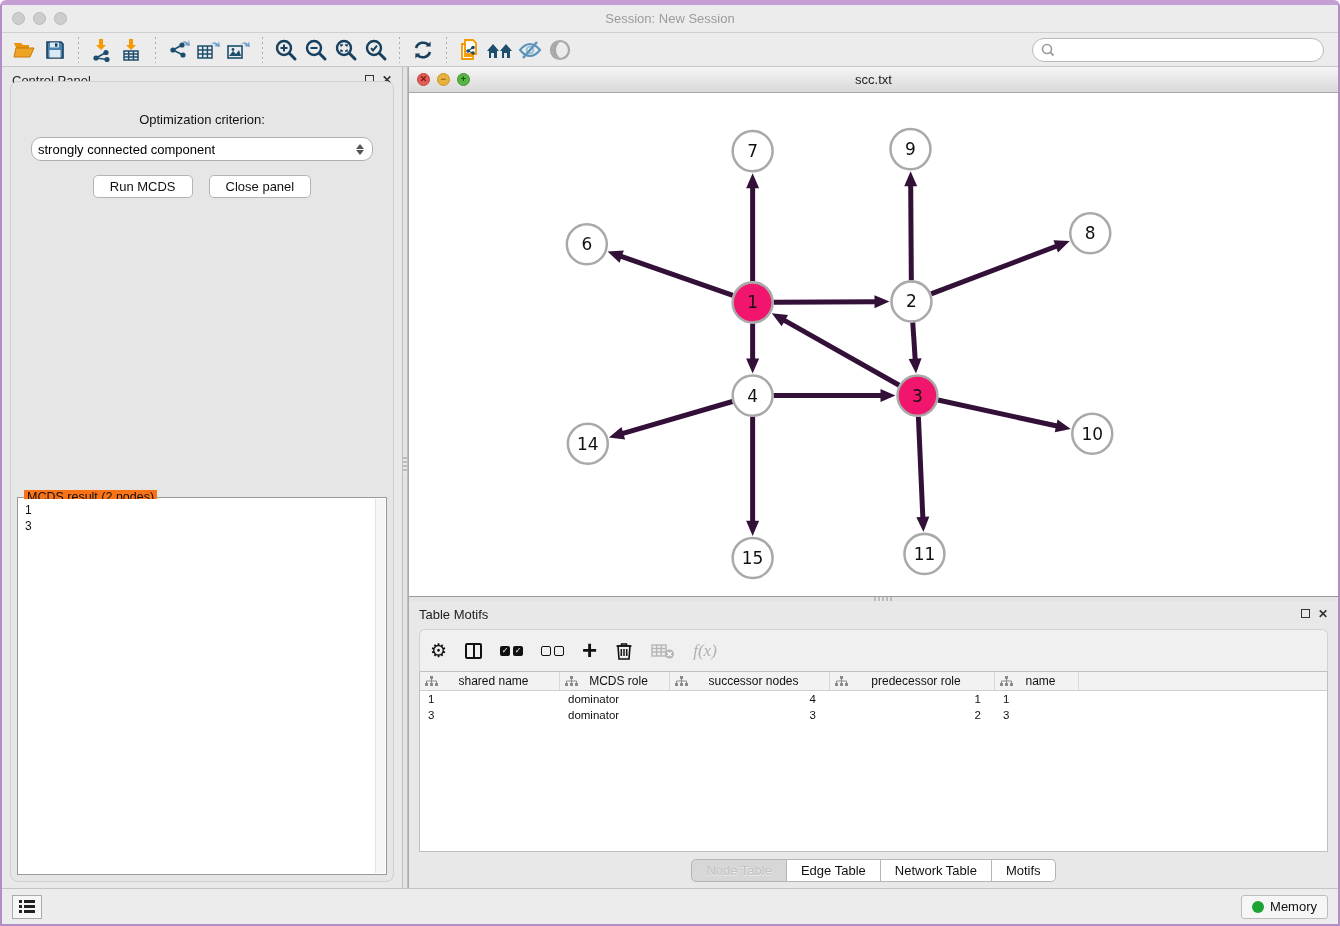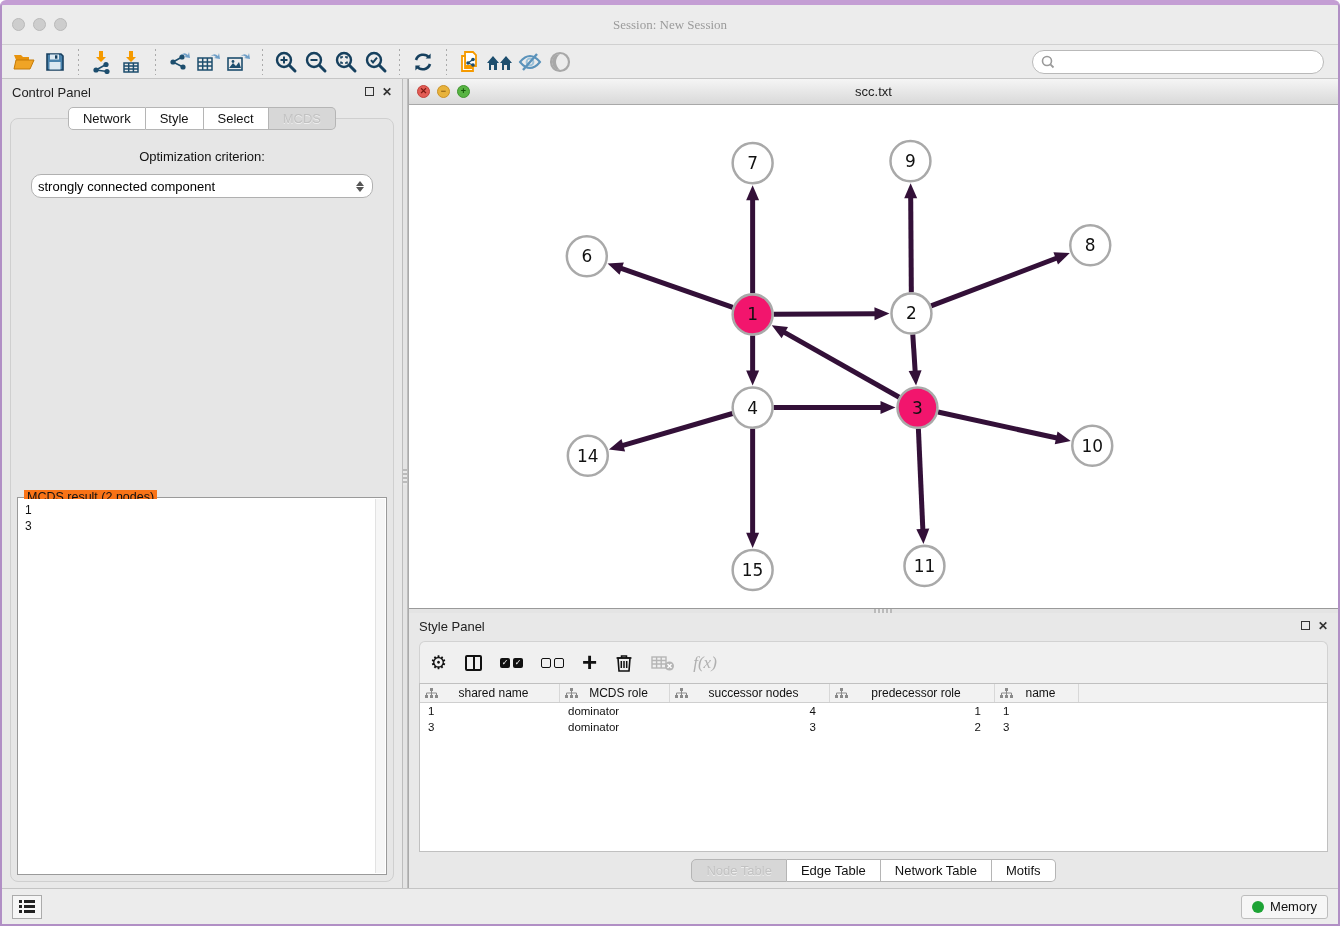--- a/index.html
+++ b/index.html
@@ -2,22 +2,22 @@
 <html><head>
 <meta charset="utf-8">
 <style>
   * { margin:0; padding:0; box-sizing:border-box; }
   html,body { width:1340px; height:926px; font-family:"Liberation Sans",sans-serif; background:#fff; }
   #app { width:1340px; height:926px; border-left:2px solid #b18fc5; border-right:2px solid #b18fc5;
          border-bottom:2px solid #b18fc5; border-top:5px solid #c49ed4; border-radius:6px 6px 0 0;
          background:#e8e8e8; display:flex; flex-direction:column; overflow:hidden; }
 
   
-  .titlebar { height:40px; background:#ececec; border-bottom:1px solid #d0d0d0; position:relative;
-              display:flex; align-items:center;font-family:Liberation Serif, serif; }
+  .titlebar { height:28px; background:#ececec; border-bottom:1px solid #d0d0d0; position:relative;
+              display:flex; align-items:center; }
   .traffic { display:flex; gap:8px; margin-left:10px; }
   .tl { width:13px; height:13px; border-radius:50%; background:#cdcdcd; border:1px solid #b9b9b9; }
   .titlebar-title { position:absolute; left:0; right:0; text-align:center; color:#9b9b9b; font-size:13px; }
 
   
   .toolbar { height:34px; background:#ececec; border-bottom:1px solid #c6c6c6;
              display:flex; align-items:center; padding:0 8px; }
   .tool { width:30px; height:28px; display:flex; align-items:center; justify-content:center; }
   .tsep { width:1px; height:26px; margin:0 8px;
           background:repeating-linear-gradient(#aaa 0 2px, transparent 2px 5px); }
@@ -271,34 +271,32 @@
   <div class="main">
 
     <div class="cpanel">
       <div class="panel-head">
         <span class="ptitle">Control Panel</span>
         <span class="panel-btns">
           <span class="pbtn"><span class="float-glyph"></span></span>
           <span class="pbtn" style="font-weight:bold;">✕</span>
         </span>
       </div>
-      <div class="seg" id="cp-tabs">
-          <span class="s">Network</span>
-          <span class="s">Style</span>
-          <span class="s">Select</span>
-          <span class="s active">MCDS</span>
-        </div>
       <div class="cp-inner">
         <div class="opt-label">Optimization criterion:</div>
         <div class="opt-select">
           <span>strongly connected component</span>
           <span class="stepper">
               <i class="up"></i>
               <i class="down"></i>
             </span>
+        </div>
+        <div class="cp-buttons">
+          <button class="macbtn">Run MCDS</button>
+          <button class="macbtn">Close panel</button>
         </div>
         <div class="result-box">
           <span class="result-legend">MCDS result (2 nodes)</span>
           <div class="result-text">1
 3</div>
           <div class="result-scroll"></div>
         </div>
       </div>
     </div>
 
@@ -372,21 +370,21 @@
             </svg>
         </div>
       </div>
 
       <div class="hsplit">
           <span class="hgrip"></span>
         </div>
 
       <div class="tpanel">
         <div class="panel-head">
-          <span class="ptitle">Style Panel</span>
+          <span class="ptitle">Table Motifs</span>
           <span class="panel-btns">
             <span class="pbtn"><span class="float-glyph"></span></span>
             <span class="pbtn" style="font-weight:bold;">✕</span>
           </span>
         </div>
         <div class="tp-toolbar">
           <span class="tico gear-glyph">⚙</span>
           <span class="tico">
               <span class="pane-glyph"></span>
             </span>

